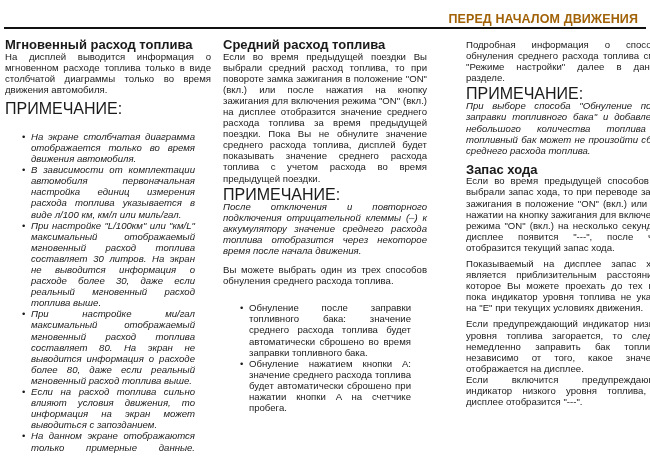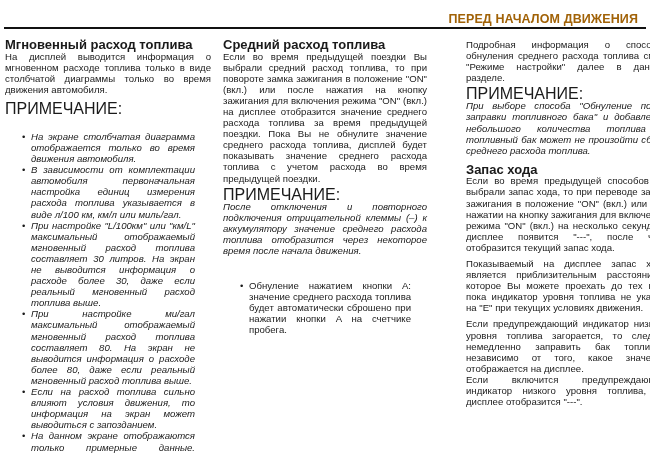--- a/index.html
+++ b/index.html
@@ -44,21 +44,23 @@
   </ul>
 </div>
 
 <div class="col col2">
   <p class="h">Средний расход топлива</p>
   <p>Если во время предыдущей поездки Вы выбрали средний расход топлива, то при повороте замка зажигания в положение "ON" (вкл.) или после нажатия на кнопку зажигания для включения режима "ON" (вкл.) на дисплее отобразится значение среднего расхода топлива за время предыдущей поездки. Пока Вы не обнулите значение среднего расхода топлива, дисплей будет показывать значение среднего расхода топлива с учетом расхода во время предыдущей поездки.</p>
   <div class="gap-s"></div>
   <p class="note-title">ПРИМЕЧАНИЕ:</p>
   <p class="it">После отключения и повторного подключения отрицательной клеммы (–) к аккумулятору значение среднего расхода топлива отобразится через некоторое время после начала движения.</p>
   <div class="gap"></div>
+  <p>Вы можете выбрать один из трех способов обнуления среднего расхода топлива.</p>
   <ul>
+    <li>Обнуление после заправки топливного бака: значение среднего расхода топлива будет автоматически сброшено во время заправки топливного бака.</li>
     <li>Обнуление нажатием кнопки A: значение среднего расхода топлива будет автоматически сброшено при нажатии кнопки A на счетчике пробега.</li>
   </ul>
 </div>
 
 <div class="col col3">
   <p>Подробная информация о способах обнуления среднего расхода топлива см. в "Режиме настройки" далее в данном разделе.</p>
   <div class="gap-s"></div>
   <p class="note-title">ПРИМЕЧАНИЕ:</p>
   <p class="it">При выборе способа "Обнуление после заправки топливного бака" и добавлении небольшого количества топлива в топливный бак может не произойти сброс среднего расхода топлива.</p>
   <div class="gap"></div>

